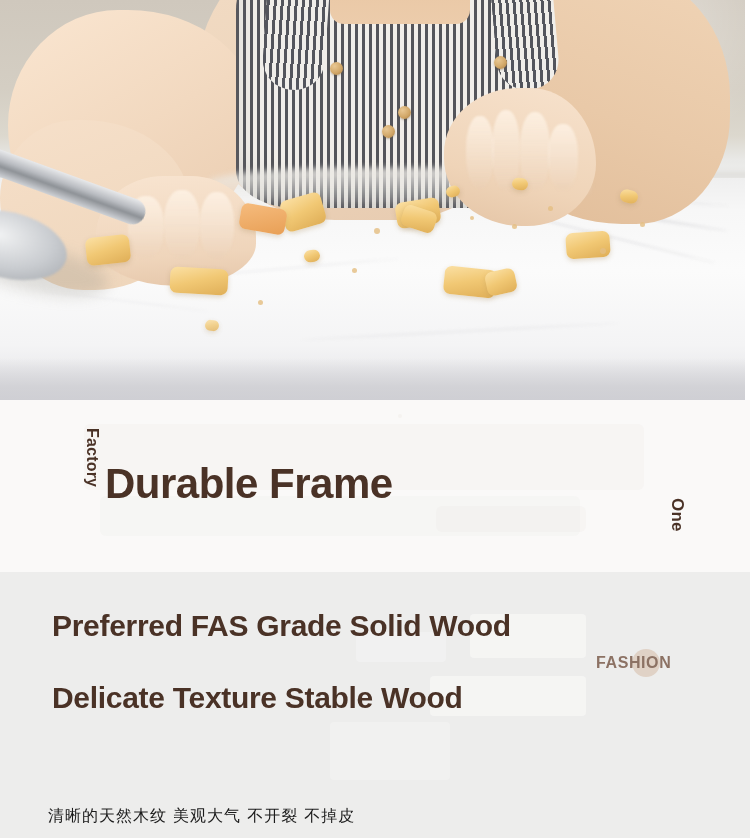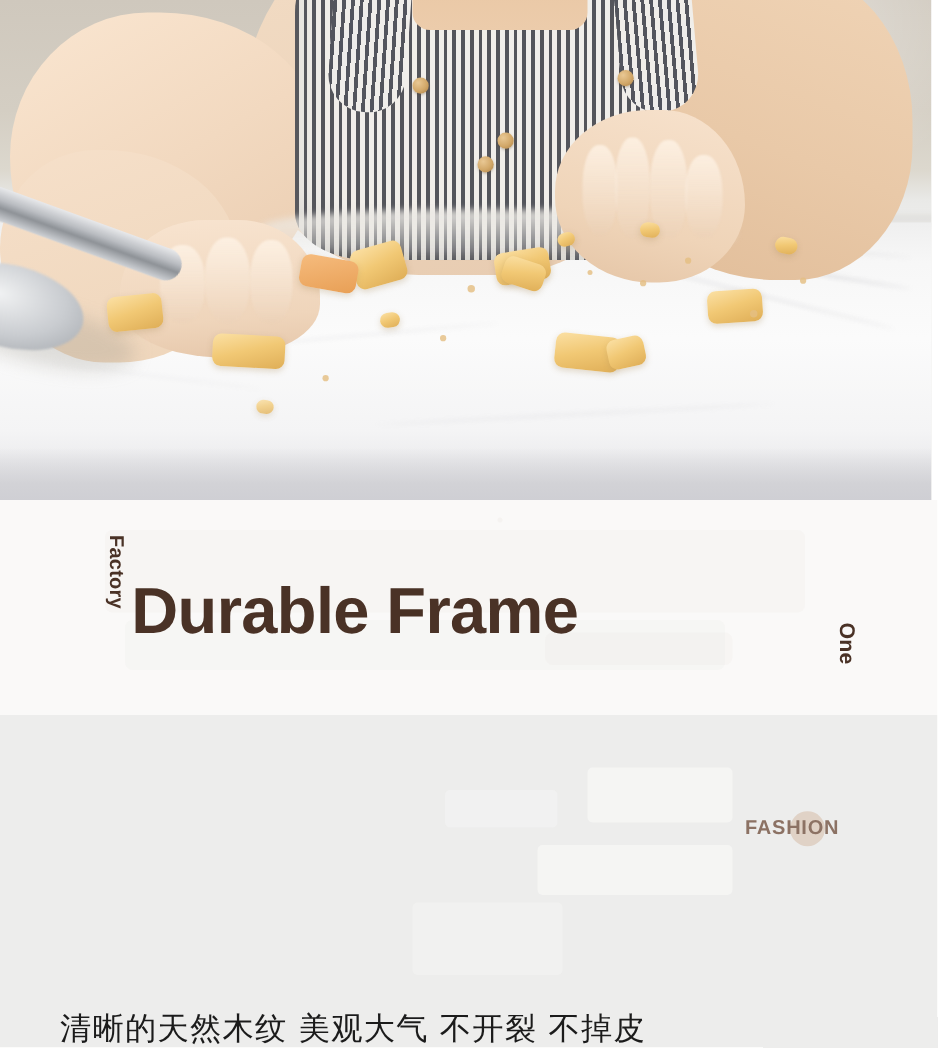--- a/index.html
+++ b/index.html
@@ -279,21 +279,21 @@
     left: 101px; top: 28px;
     font-size: 16px;
   }
   .v-one {
     left: 687px; top: 98px;
     font-size: 17px;
   }
   .durable-title {
     position: absolute;
     left: 105px; top: 63px;
-    font-size: 52px;
+    font-size: 42px;
     font-weight: 700;
     color: #4a3226;
     letter-spacing: -0.5px;
     line-height: 1;
     white-space: nowrap;
   }
 
   
   .band-gray {
     position: absolute;
@@ -351,21 +351,21 @@
     position: absolute;
     left: 48px; top: 779px;
     font-size: 13.5px;
     color: #2f2f2f;
     letter-spacing: -0.1px;
     white-space: nowrap;
   }
   .cn-caption {
     position: absolute;
     left: 48px; top: 806px;
-    font-size: 25px;
+    font-size: 16px;
     color: #1b1b1b;
     letter-spacing: 1px;
     white-space: nowrap;
     font-family: "DejaVu Sans", "Liberation Sans", sans-serif;
   }
 </style>
 </head>
 <body>
 
 <div class="page">
@@ -454,21 +454,23 @@
 
     <div class="v-label v-one">One</div>
   </div>
 
   <div class="band-gray">
     <div class="gg gg1"></div>
     <div class="gg gg2"></div>
     <div class="gg gg3"></div>
     <div class="gg gg4"></div>
 
-
+    <div class="headline headline-1">Preferred FAS Grade Solid Wood</div>
+
+    <div class="headline headline-2">Delicate Texture Stable Wood</div>
   </div>
 
   <div class="fashion-badge">
     <div class="fashion-dot"></div>
     <div class="fashion-text">FASHION</div>
   </div>
 
 
   <div class="cn-caption">清晰的天然木纹 美观大气 不开裂 不掉皮</div>
 

